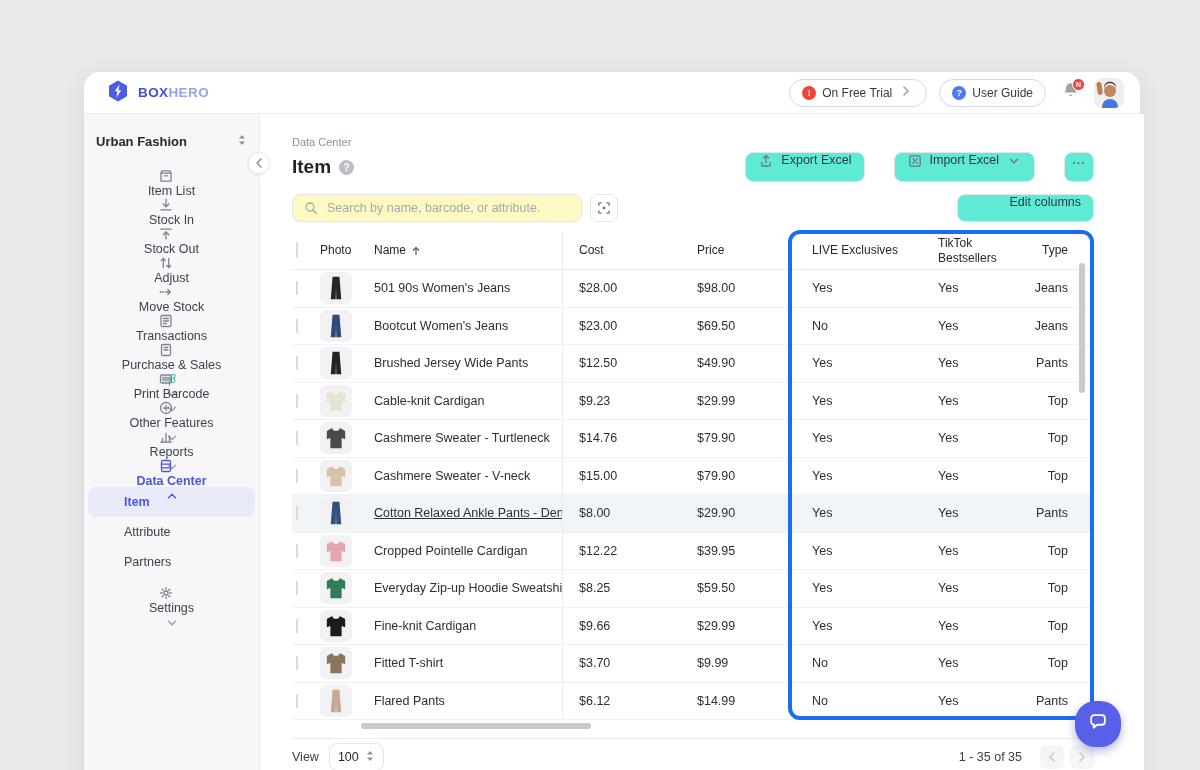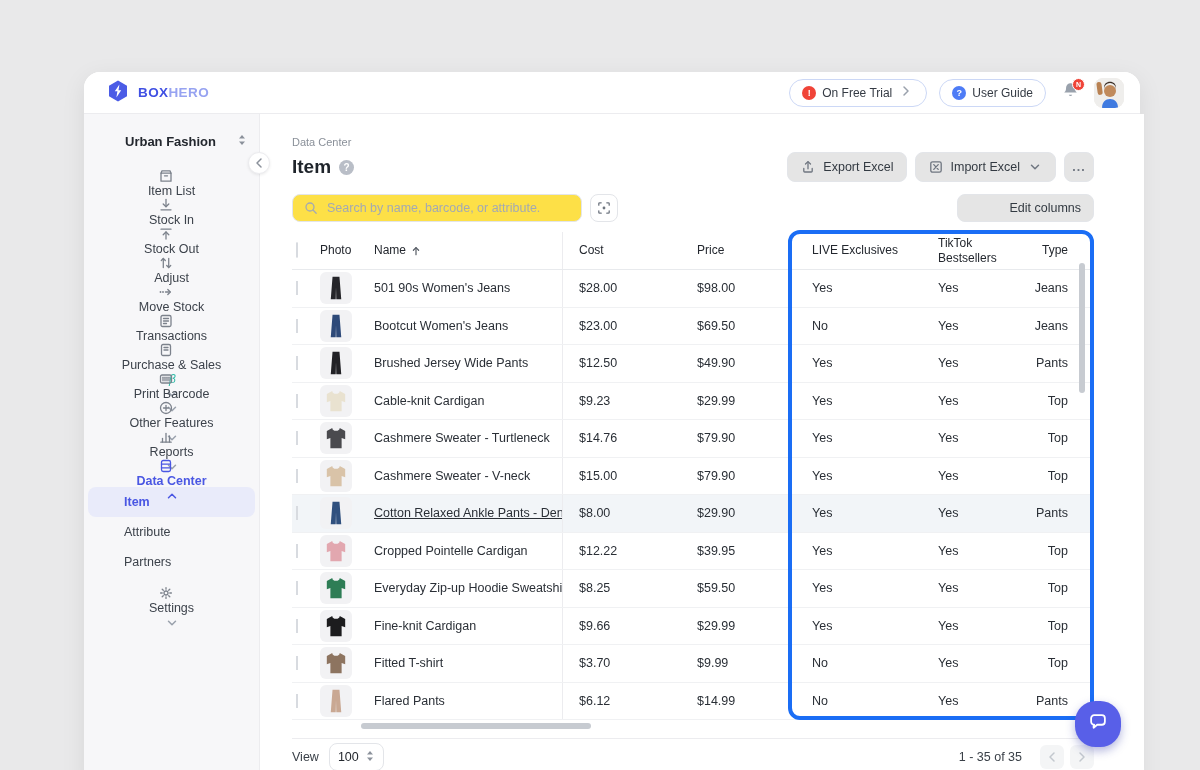--- a/index.html
+++ b/index.html
@@ -30,21 +30,21 @@
   .avatar { width:30px; height:30px; border-radius:9px; overflow:hidden; cursor:pointer; background:#f1ede9; }
 
   
   .body-row { display:flex; height:656px; }
   .sidebar { width:176px; background:#f7f7f9; border-right:1px solid #ececef; position:relative;
              padding:14px 4px 0 4px; flex-shrink:0; }
   .main { flex:1; padding:22px 50px 0 32px; position:relative; background:#fff; }
 
   
   .workspace { display:flex; align-items:center; justify-content:space-between; padding:4px 8px 4px 8px; cursor:pointer; }
-  .workspace-name { font-size:13px; font-weight:bold; color:#23272e;margin-left:29px; }
+  .workspace-name { font-size:13px; font-weight:bold; color:#23272e; }
   .nav { margin-top:14px; }
   .nav-item { display:flex; align-items:center; height:29px; padding:0 8px; border-radius:8px;
               font-size:12.5px; color:#3c424b; cursor:pointer;flex-direction:column; }
   .nav-item .nicon { width:16px; height:16px; margin-right:12px; color:#7c828c; display:flex; align-items:center; }
   .nav-item .nlabel { flex:1; }
   .nav-item .beta { color:#2cb9a6; font-style:italic; font-size:12px; margin-left:2px; }
   .nav-item .nchev { color:#9aa1ac; }
   .nav-item.active { color:#4a57e3; font-weight:bold; }
   .nav-item.active .nicon, .nav-item.active .nchev { color:#4a57e3; }
   .sub-item { display:flex; align-items:center; height:30px; padding:0 8px 0 36px; border-radius:8px;
@@ -56,28 +56,28 @@
                   display:flex; align-items:center; justify-content:center; color:#8b919b; cursor:pointer; z-index:5; }
 
   
   .breadcrumb { font-size:11px; color:#8a9099; }
   .title-row { display:flex; align-items:center; justify-content:space-between; margin-top:4px; }
   .title-left { display:flex; align-items:center; gap:8px; }
   .page-title { font-size:19px; font-weight:bold; color:#1f242b; }
   .help-dot { width:15px; height:15px; border-radius:50%; background:#b9bec7; color:#fff; font-size:10px;
               font-weight:bold; display:flex; align-items:center; justify-content:center; cursor:pointer; }
   .toolbar { display:flex; align-items:center; gap:8px; }
-  .btn { display:flex; align-items:center; gap:7px; height:30px; padding:0 12px; background:#e5e5e5;
-         border:1px solid #e3e5e9; border-radius:8px; font-size:12.5px; color:#333a42; cursor:pointer; }
+  .btn { display:flex; align-items:flex-start; gap:7px; height:30px; padding:0 12px; background:#5eead4;
+         border:1px solid #e3e5e9; border-radius:8px; font-size:12.5px; color:#333a42; cursor:pointer;margin-left:21px; }
   .btn .bicon { color:#6f7680; display:flex; }
   .btn-sq { width:30px; justify-content:center; padding:0; color:#6f7680; letter-spacing:1px; font-weight:bold; }
 
   .search-row { display:flex; align-items:center; margin-top:12px; }
   .search-box { display:flex; align-items:center; width:290px; height:28px; border:1px solid #e3e5e9;
-                border-radius:8px; padding:0 10px; gap:8px; background:#fde047; }
+                border-radius:8px; padding:0 10px; gap:8px; background:#fef9c3; }
   .search-box input { border:0; outline:0; flex:1; font-size:12.5px; font-family:inherit; color:#262b33; background:transparent; }
   .search-box input::placeholder { color:#a3a9b3; }
   .scan-btn { width:28px; height:28px; margin-left:8px; border:1px solid #e3e5e9; border-radius:8px;
               display:flex; align-items:center; justify-content:center; color:#6f7680; cursor:pointer; background:#fff; }
   .search-row .spacer { flex:1; }
   .btn-small { height:28px;padding-left:44px; }
 
   
   .table-wrap { position:relative; margin-top:10px; width:802px; }
   .tgrid { display:grid; grid-template-columns:28px 54px 189px 118px 115px 126px 104px 68px; align-items:center; }

